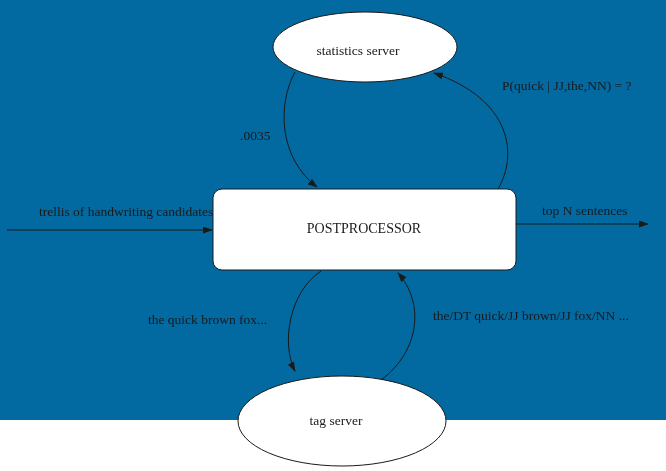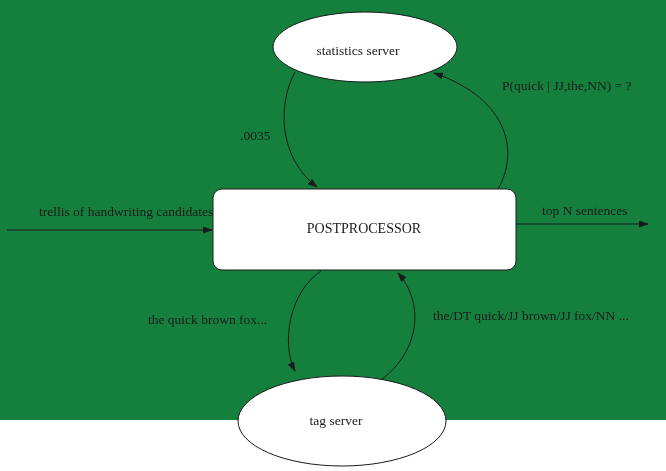--- a/index.html
+++ b/index.html
@@ -7,21 +7,21 @@
     padding: 0;
     background: #ffffff;
     width: 666px;
     height: 471px;
     overflow: hidden;
   }
   .diagram-wrap {
     position: relative;
     width: 666px;
     height: 420px;
-    background: #15803d;
+    background: #0369a1;
   }
   svg {
     display: block;
   }
   .shape {
     fill: #ffffff;
     stroke: #1a1a1a;
     stroke-width: 1;
   }
   .edge {

